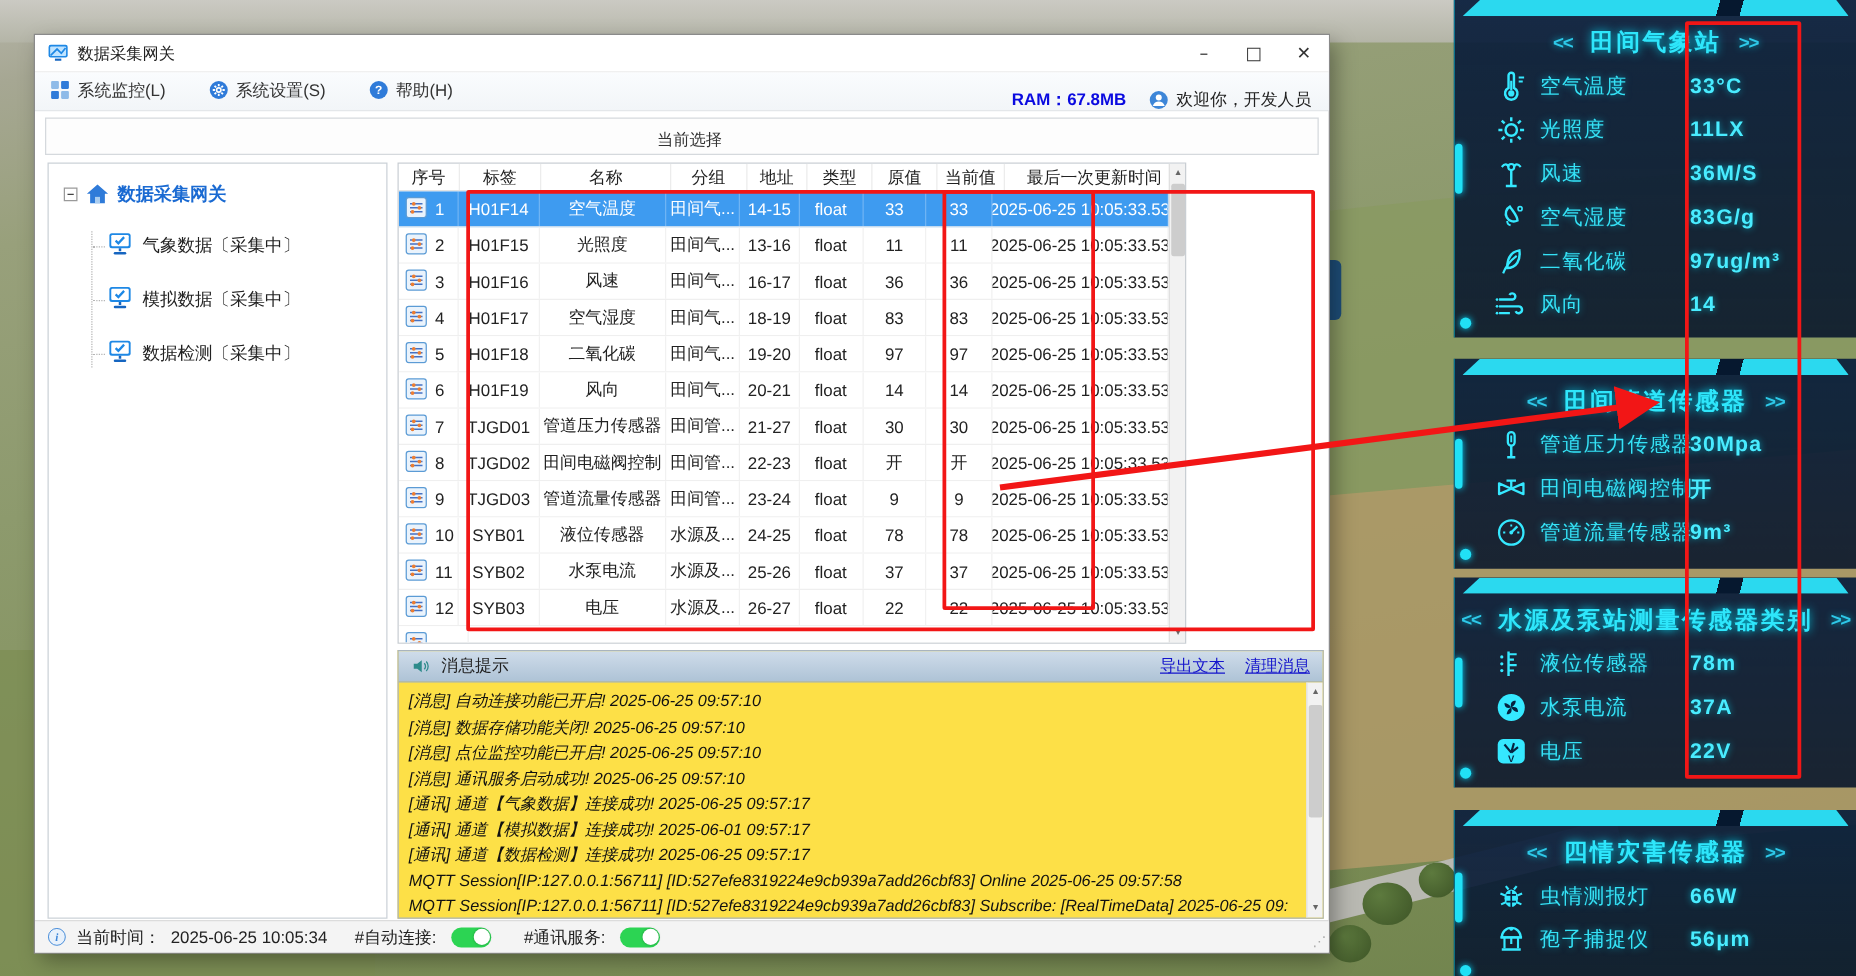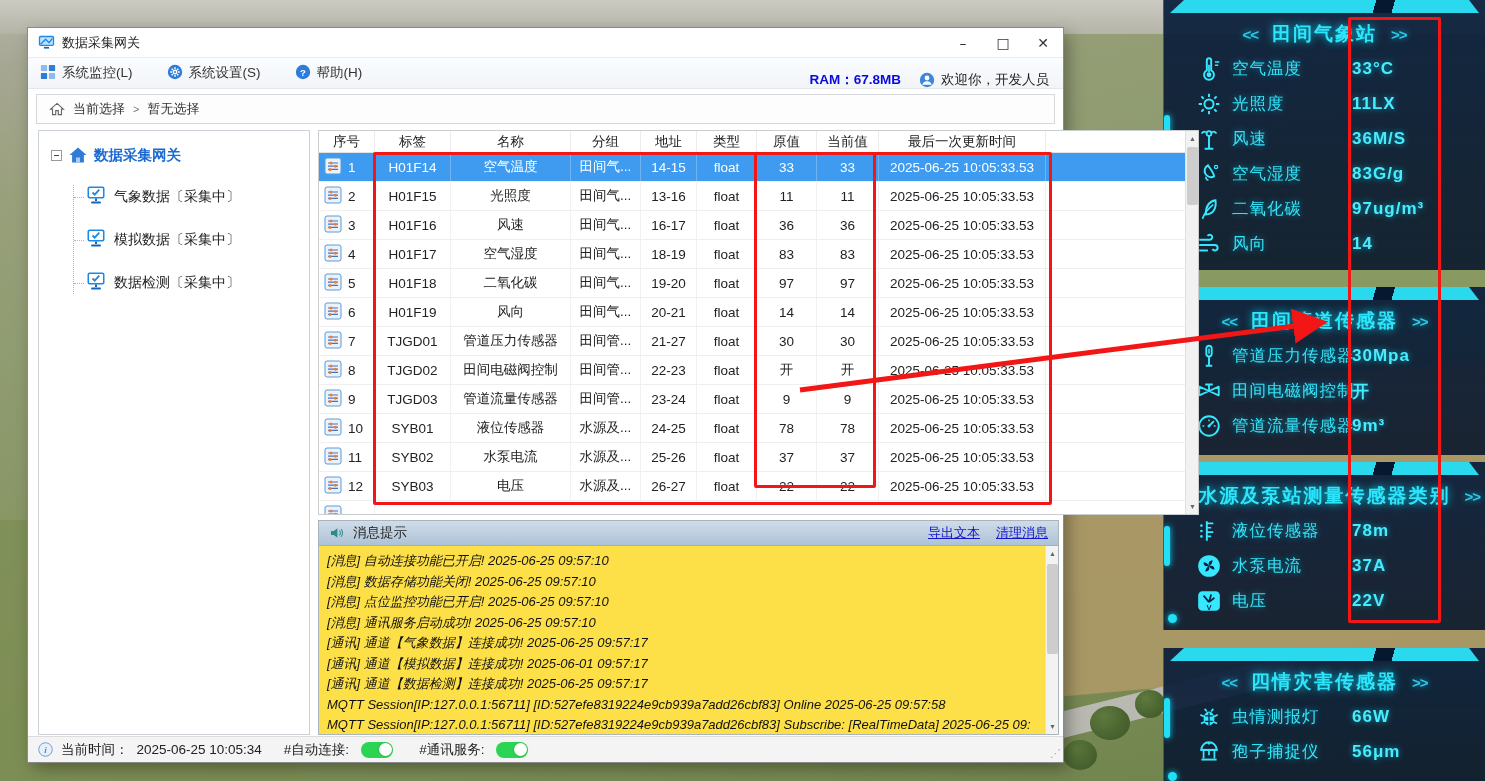--- a/index.html
+++ b/index.html
@@ -23,35 +23,35 @@
   .titlebar { position:absolute; left:0; top:0; right:0; height:30px; background:#fff; display:flex; align-items:center; padding-left:10px; border-bottom:1px solid #ececec; }
   .titlebar .app-ic { width:17px; height:15px; margin-right:7px; }
   .win-controls { position:absolute; right:0; top:0; height:30px; display:flex; }
   .win-btn { width:40px; height:30px; display:flex; align-items:center; justify-content:center; font-size:14px; color:#333; font-family:"DejaVu Sans",sans-serif; }
   .menubar { position:absolute; left:0; top:30px; right:0; height:31px; background:linear-gradient(#fafcfe,#f2f5f8); border-bottom:1px solid #e4e7ea; display:flex; align-items:center; padding-left:12px; }
   .menu-item { display:flex; align-items:center; gap:6px; margin-right:34px; font-size:13.5px; color:#333; cursor:default; }
   .menu-item svg { width:16px; height:16px; }
   .menubar-right { position:absolute; right:14px; top:0; height:31px; display:flex; align-items:flex-end; gap:18px; }
   .ram { color:#0a0ae0; font-weight:bold; font-size:13.5px; }
   .welcome { display:flex; align-items:center; gap:6px; font-size:13.5px; color:#222; }
-  .breadcrumb { position:absolute; left:8px; top:66px; right:8px; height:30px; border:1px solid #d5d9dd; background:#fdfdfd; display:flex; align-items:center; padding-left:12px; gap:8px; font-size:13px; color:#333; }
+  .breadcrumb { position:absolute; left:8px; top:66px; right:8px; height:30px; border:1px solid #d5d9dd; background:#fdfdfd; display:flex; align-items:center; padding-left:12px; gap:8px; font-size:13px; color:#333;flex-direction:column; }
   .crumb-sep { color:#777; font-size:11px; }
   
   .tree-panel { position:absolute; left:10px; top:102px; width:272px; height:605px; border:1px solid #ccd2d8; background:#fff; padding:14px 0 0 12px; }
   .tree-root { display:flex; align-items:center; gap:6px; }
   .expander { width:11px; height:11px; border:1px solid #9a9a9a; background:#fff; position:relative; }
   .expander::after { content:""; position:absolute; left:2px; top:4px; width:5px; height:1px; background:#444; }
   .tree-root-label { color:#1a6ad2; font-size:14.5px; font-weight:bold; }
   .tree-children { margin-left:22px; border-left:1px dotted #b5b5b5; }
   .tree-item { display:flex; align-items:center; gap:8px; margin-top:20px; padding-left:12px; position:relative; }
   .tree-item::before { content:""; position:absolute; left:0; top:50%; width:10px; height:1px; border-top:1px dotted #b5b5b5; }
   .tree-item svg { width:20px; height:20px; }
   .tree-item-label { font-size:14px; color:#222; }
   
-  .grid-panel { position:absolute; left:290px; top:102px; width:881px; height:385px; border:1px solid #c9ced3; background:#fff; overflow:hidden; }
+  .grid-panel { position:absolute; left:290px; top:102px; width:631px; height:385px; border:1px solid #c9ced3; background:#fff; overflow:hidden; }
   .grid-header { display:flex; height:22px; border-bottom:1px solid #e2e2e2; background:#fff; }
   .gh-cell { display:flex; align-items:center; justify-content:center; font-size:13.5px; color:#222; border-right:1px solid #ececec; }
   .grid-body { position:absolute; left:0; top:22px; right:13px; bottom:0; overflow:hidden; }
   .grid-row { display:flex; height:29px; border-bottom:1px solid #efefef; background:#fff; }
   .grid-row.selected { background:#3e9bf0; color:#fff; }
   .gc { display:flex; align-items:center; justify-content:center; font-size:13.5px; border-right:1px solid #f1f1f1; overflow:hidden; white-space:nowrap; }
   .grid-row.selected .gc { border-right-color:rgba(255,255,255,.25); }
   .seq-cell { justify-content:flex-start; padding-left:5px; gap:6px; }
   .seq-cell svg { width:18px; height:18px; flex:none; }
   .c0{width:56px}.c1{width:76px}.c2{width:120px}.c3{width:70px}.c4{width:56px}.c5{width:60px}.c6{width:60px}.c7{width:62px}.c8{width:167px}

